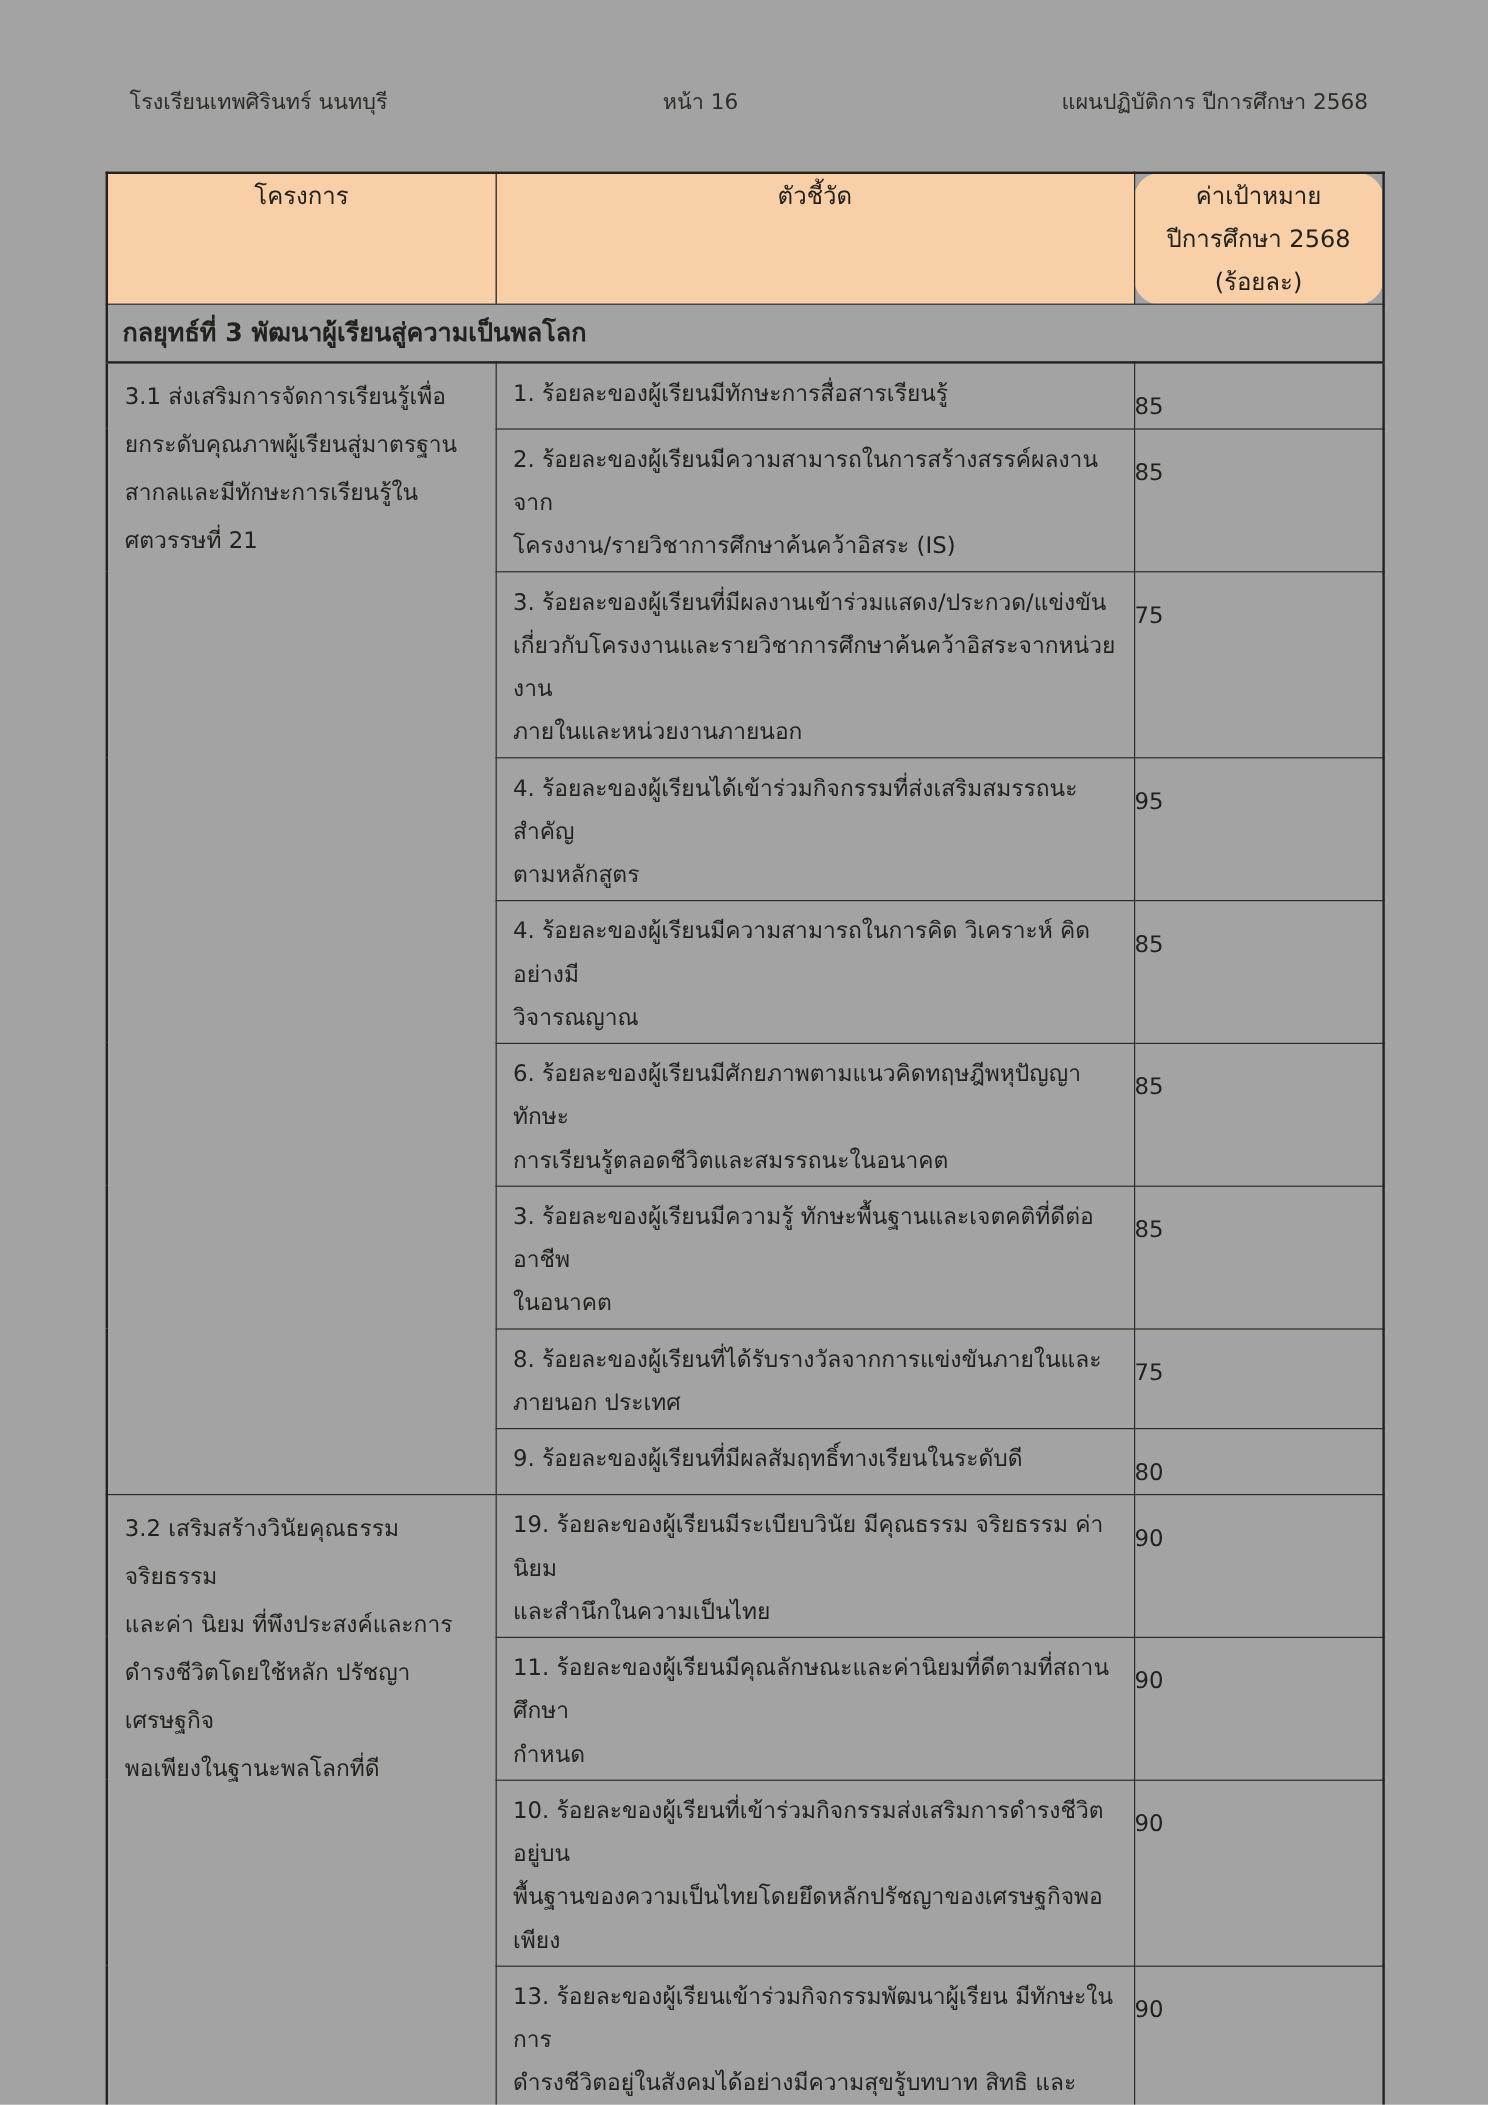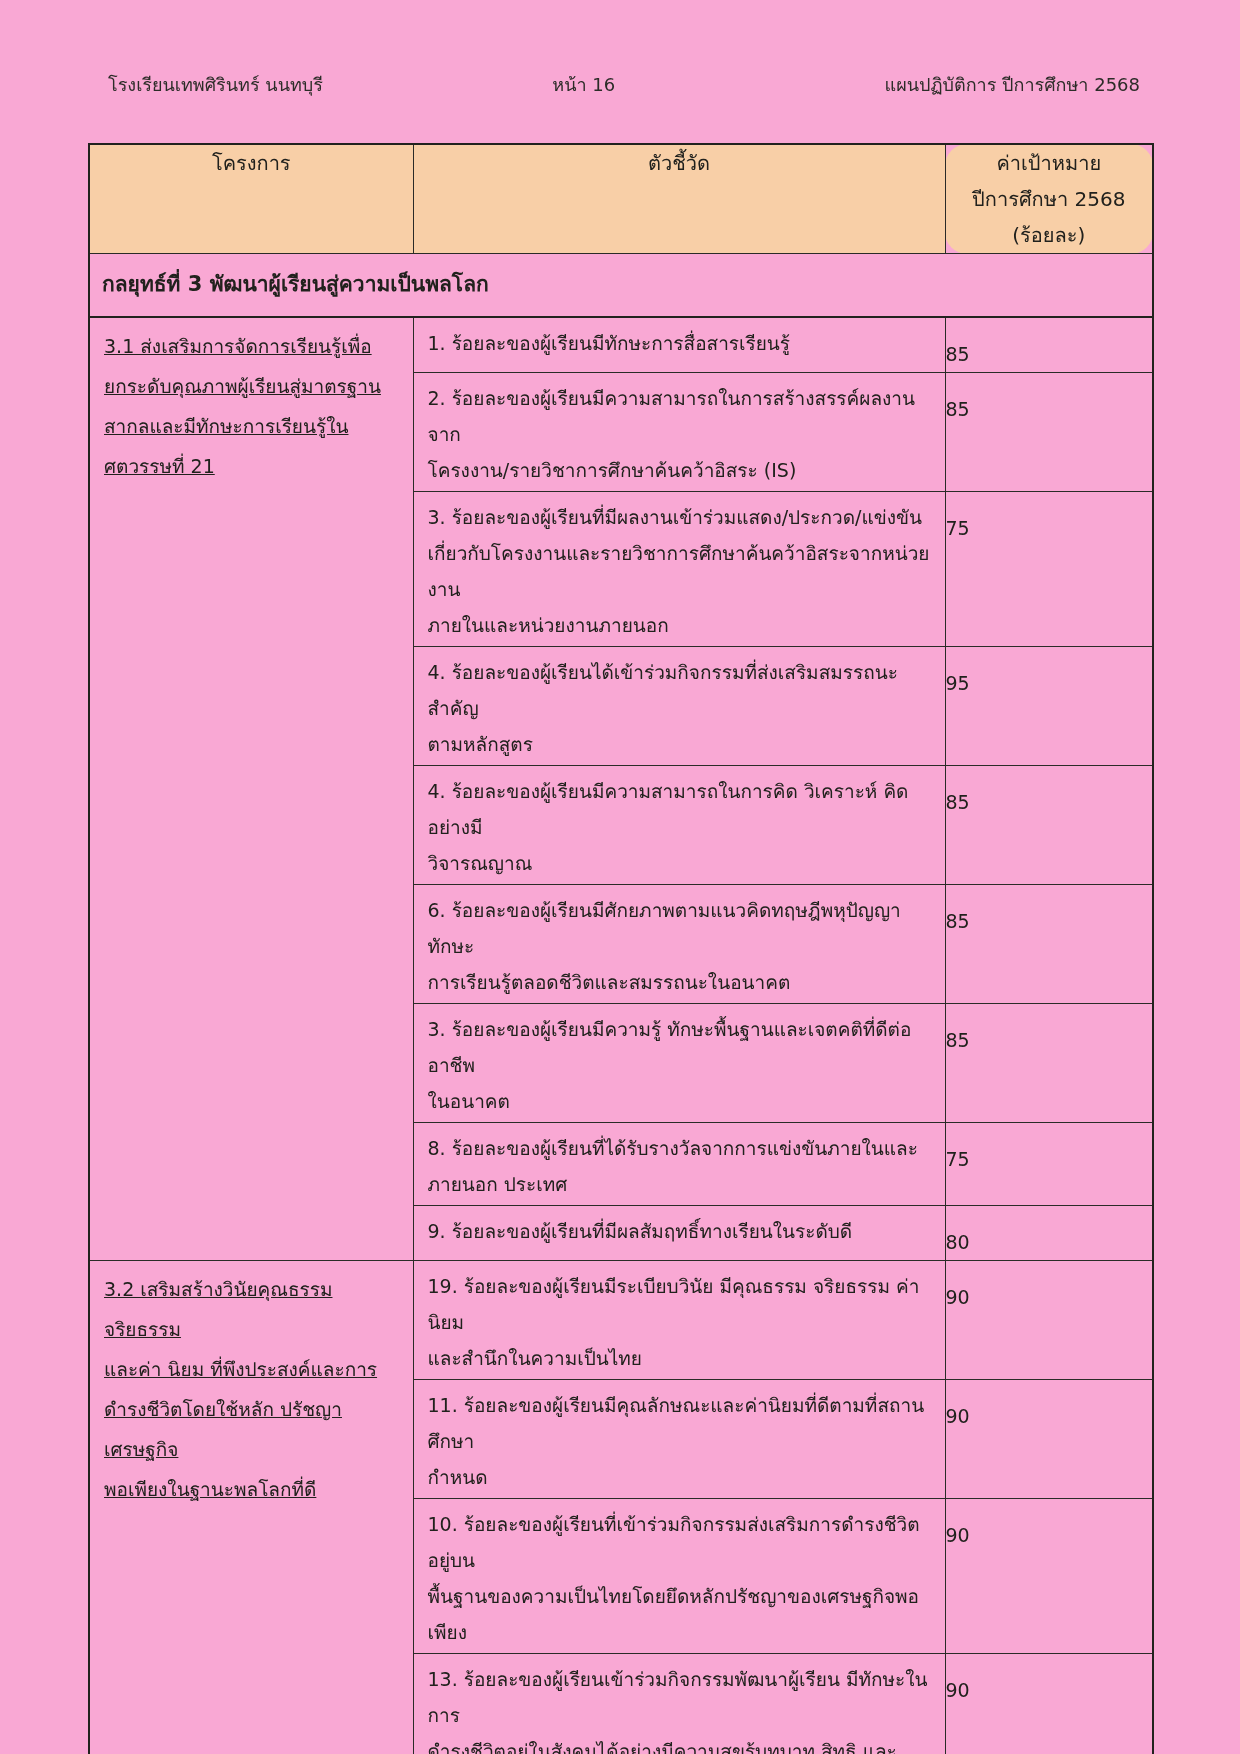--- a/index.html
+++ b/index.html
@@ -2,21 +2,21 @@
 <html><head>
 <meta charset="utf-8">
 <style>
   * { margin: 0; padding: 0; box-sizing: border-box; }
   html, body { background: #e8e8e6; }
   .page {
     position: relative;
     width: 1240px;
     height: 1754px;
     margin: 0 auto;
-    background: #f9a8d4;
+    background: #a3a3a3;
     font-family: "DejaVu Sans", "Liberation Sans", sans-serif;
     color: #232320;
     overflow: hidden;
   }
   
   .page-header {
     display: flex;
     justify-content: space-between;
     align-items: baseline;
     margin: 70px 100px 0 108px;
@@ -47,30 +47,29 @@
     text-align: center;
     vertical-align: middle;
     height: 108px;
     line-height: 36px;
     border-bottom: 2px solid #22221e;
   }
   .preline { white-space: pre-line; border-radius: 22px; }
   tr.section-row td {
     font-weight: bold;
     font-size: 21px;
-    height: 63px;
+    height: 48px;
     vertical-align: middle;
     padding: 2px 10px 4px 12px;
     border-bottom: 2px solid #22221e;
   }
   td.project-cell {
     padding: 8px 8px 0 14px;
     line-height: 40px;
     white-space: pre-line;
-    text-decoration: underline;
   }
   td.indicator-cell {
     padding: 7px 10px 3px 14px;
     line-height: 36px;
     white-space: pre-line;
   }
   td.target-cell {
     padding-top: 18px;
     line-height: 36px;
   }

